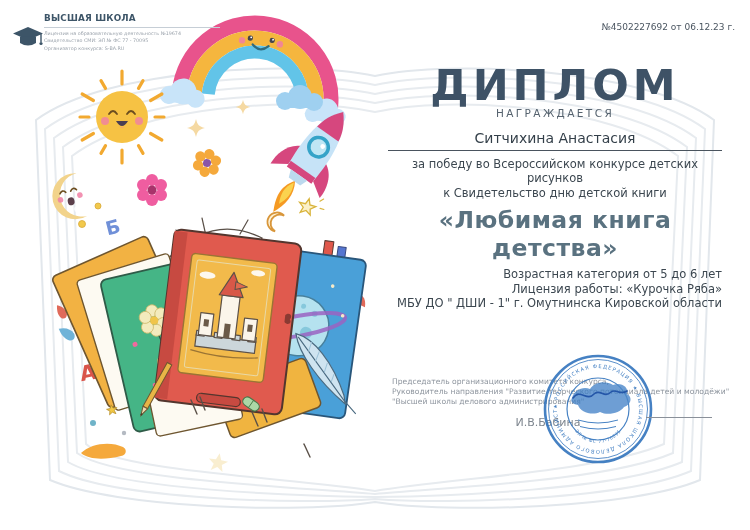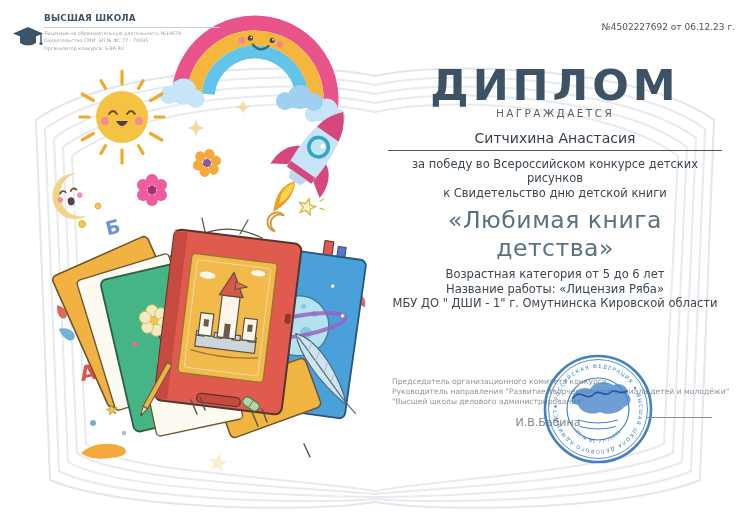--- a/index.html
+++ b/index.html
@@ -18,23 +18,23 @@
   .lic{font-size:4.8px;color:#9aa2ab;line-height:1.55;margin-top:2px;}
   .doc-number{position:absolute;right:15px;top:22px;z-index:5;font-size:9px;color:#4a5560;}
 
   
   .cert-col{position:absolute;left:388px;top:64px;width:334px;z-index:3;text-align:center;color:#3c4750;}
   .title{font-size:43px;font-weight:bold;color:#3e5266;letter-spacing:4px;line-height:1;}
   .subtitle{font-size:10.5px;letter-spacing:2.4px;color:#55626e;}
   .recipient{margin-top:11px;font-size:14px;color:#333f49;}
   .name-rule{margin-top:4px;border-top:1px solid #4a545e;}
   .reason{margin-top:6px;font-size:11.5px;line-height:1.25;color:#3c4750;}
-  .contest{margin-top:6px;font-size:23.5px;font-weight:normal;color:#5a7280;letter-spacing:.5px;}
+  .contest{margin-top:6px;font-size:23.5px;font-weight:bold;color:#5a7280;letter-spacing:.5px;}
   .place{margin-top:2px;font-size:26px;color:#49525c;}
-  .details{margin-top:5px;font-size:11.5px;line-height:1.27;color:#3c4750;}
+  .details{margin-top:5px;font-size:11.5px;line-height:1.27;color:#3c4750;text-align:right;}
 
   
   .sig{position:absolute;left:392px;top:377px;width:312px;z-index:3;font-size:7.6px;line-height:1.32;color:#8e959e;white-space:nowrap;}
   .sig-name{margin-top:9px;font-size:11px;color:#7e868f;text-align:center;}
   .sig-line{position:absolute;left:646px;top:417px;width:66px;border-top:1.3px solid #8a9099;z-index:6;}
   .stamp-layer{z-index:5;pointer-events:none;}
   .illus-layer{z-index:1;}
   .bg-layer{z-index:0;}
 </style>
 </head>
@@ -325,21 +325,21 @@
     <div class="subtitle">НАГРАЖДАЕТСЯ</div>
     <div class="recipient">Ситчихина Анастасия</div>
     <div class="name-rule"></div>
     <div class="reason">
       <div>за победу во Всероссийском конкурсе детских рисунков</div>
       <div>к Свидетельство дню детской книги</div>
     </div>
     <div class="contest">«Любимая книга детства»</div>
     <div class="details">
       <div>Возрастная категория от 5 до 6 лет</div>
-      <div>Название работы: «Лицензия Ряба»</div>
+      <div>Лицензия работы: «Курочка Ряба»</div>
       <div>МБУ ДО " ДШИ - 1" г. Омутнинска Кировской области</div>
     </div>
   </div>
 
   <div class="sig">
     <div>Председатель организационного комитета конкурса,</div>
     <div>Руководитель направления "Развитие творческого потенциала детей и молодёжи"</div>
     <div>"Высшей школы делового администрирования"</div>
     <div class="sig-name">И.В.Бабина</div>
   </div>

